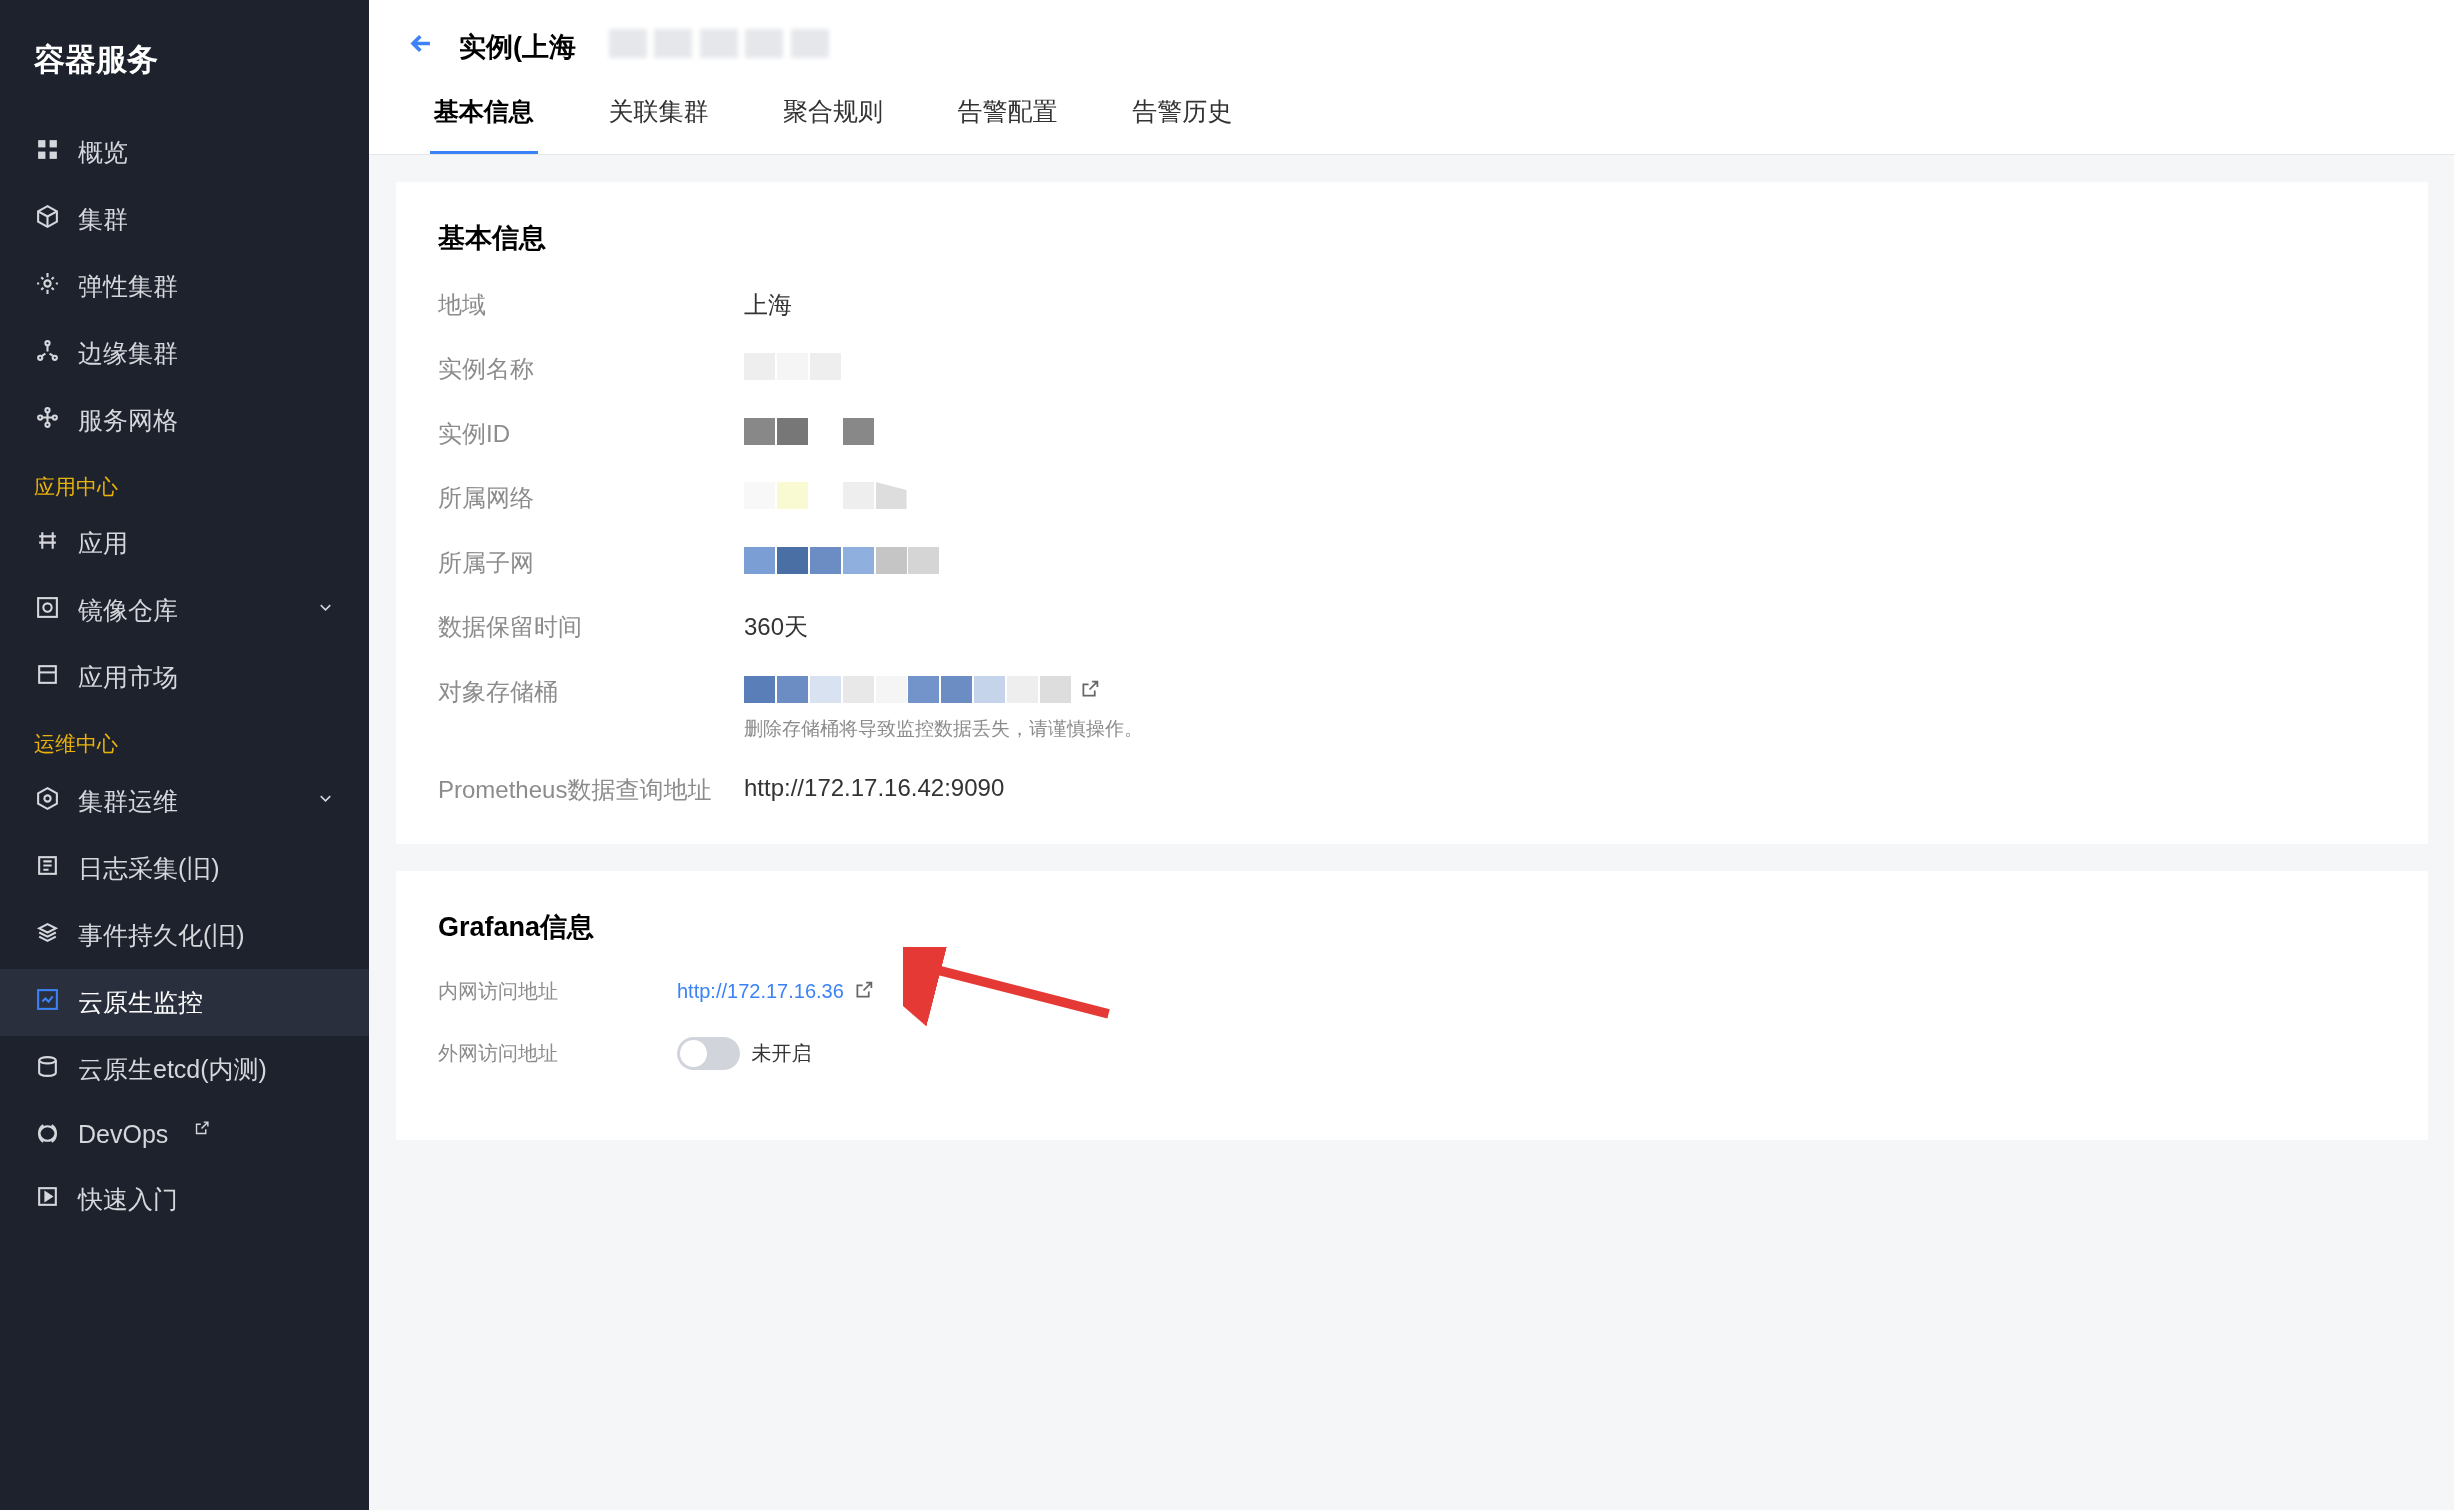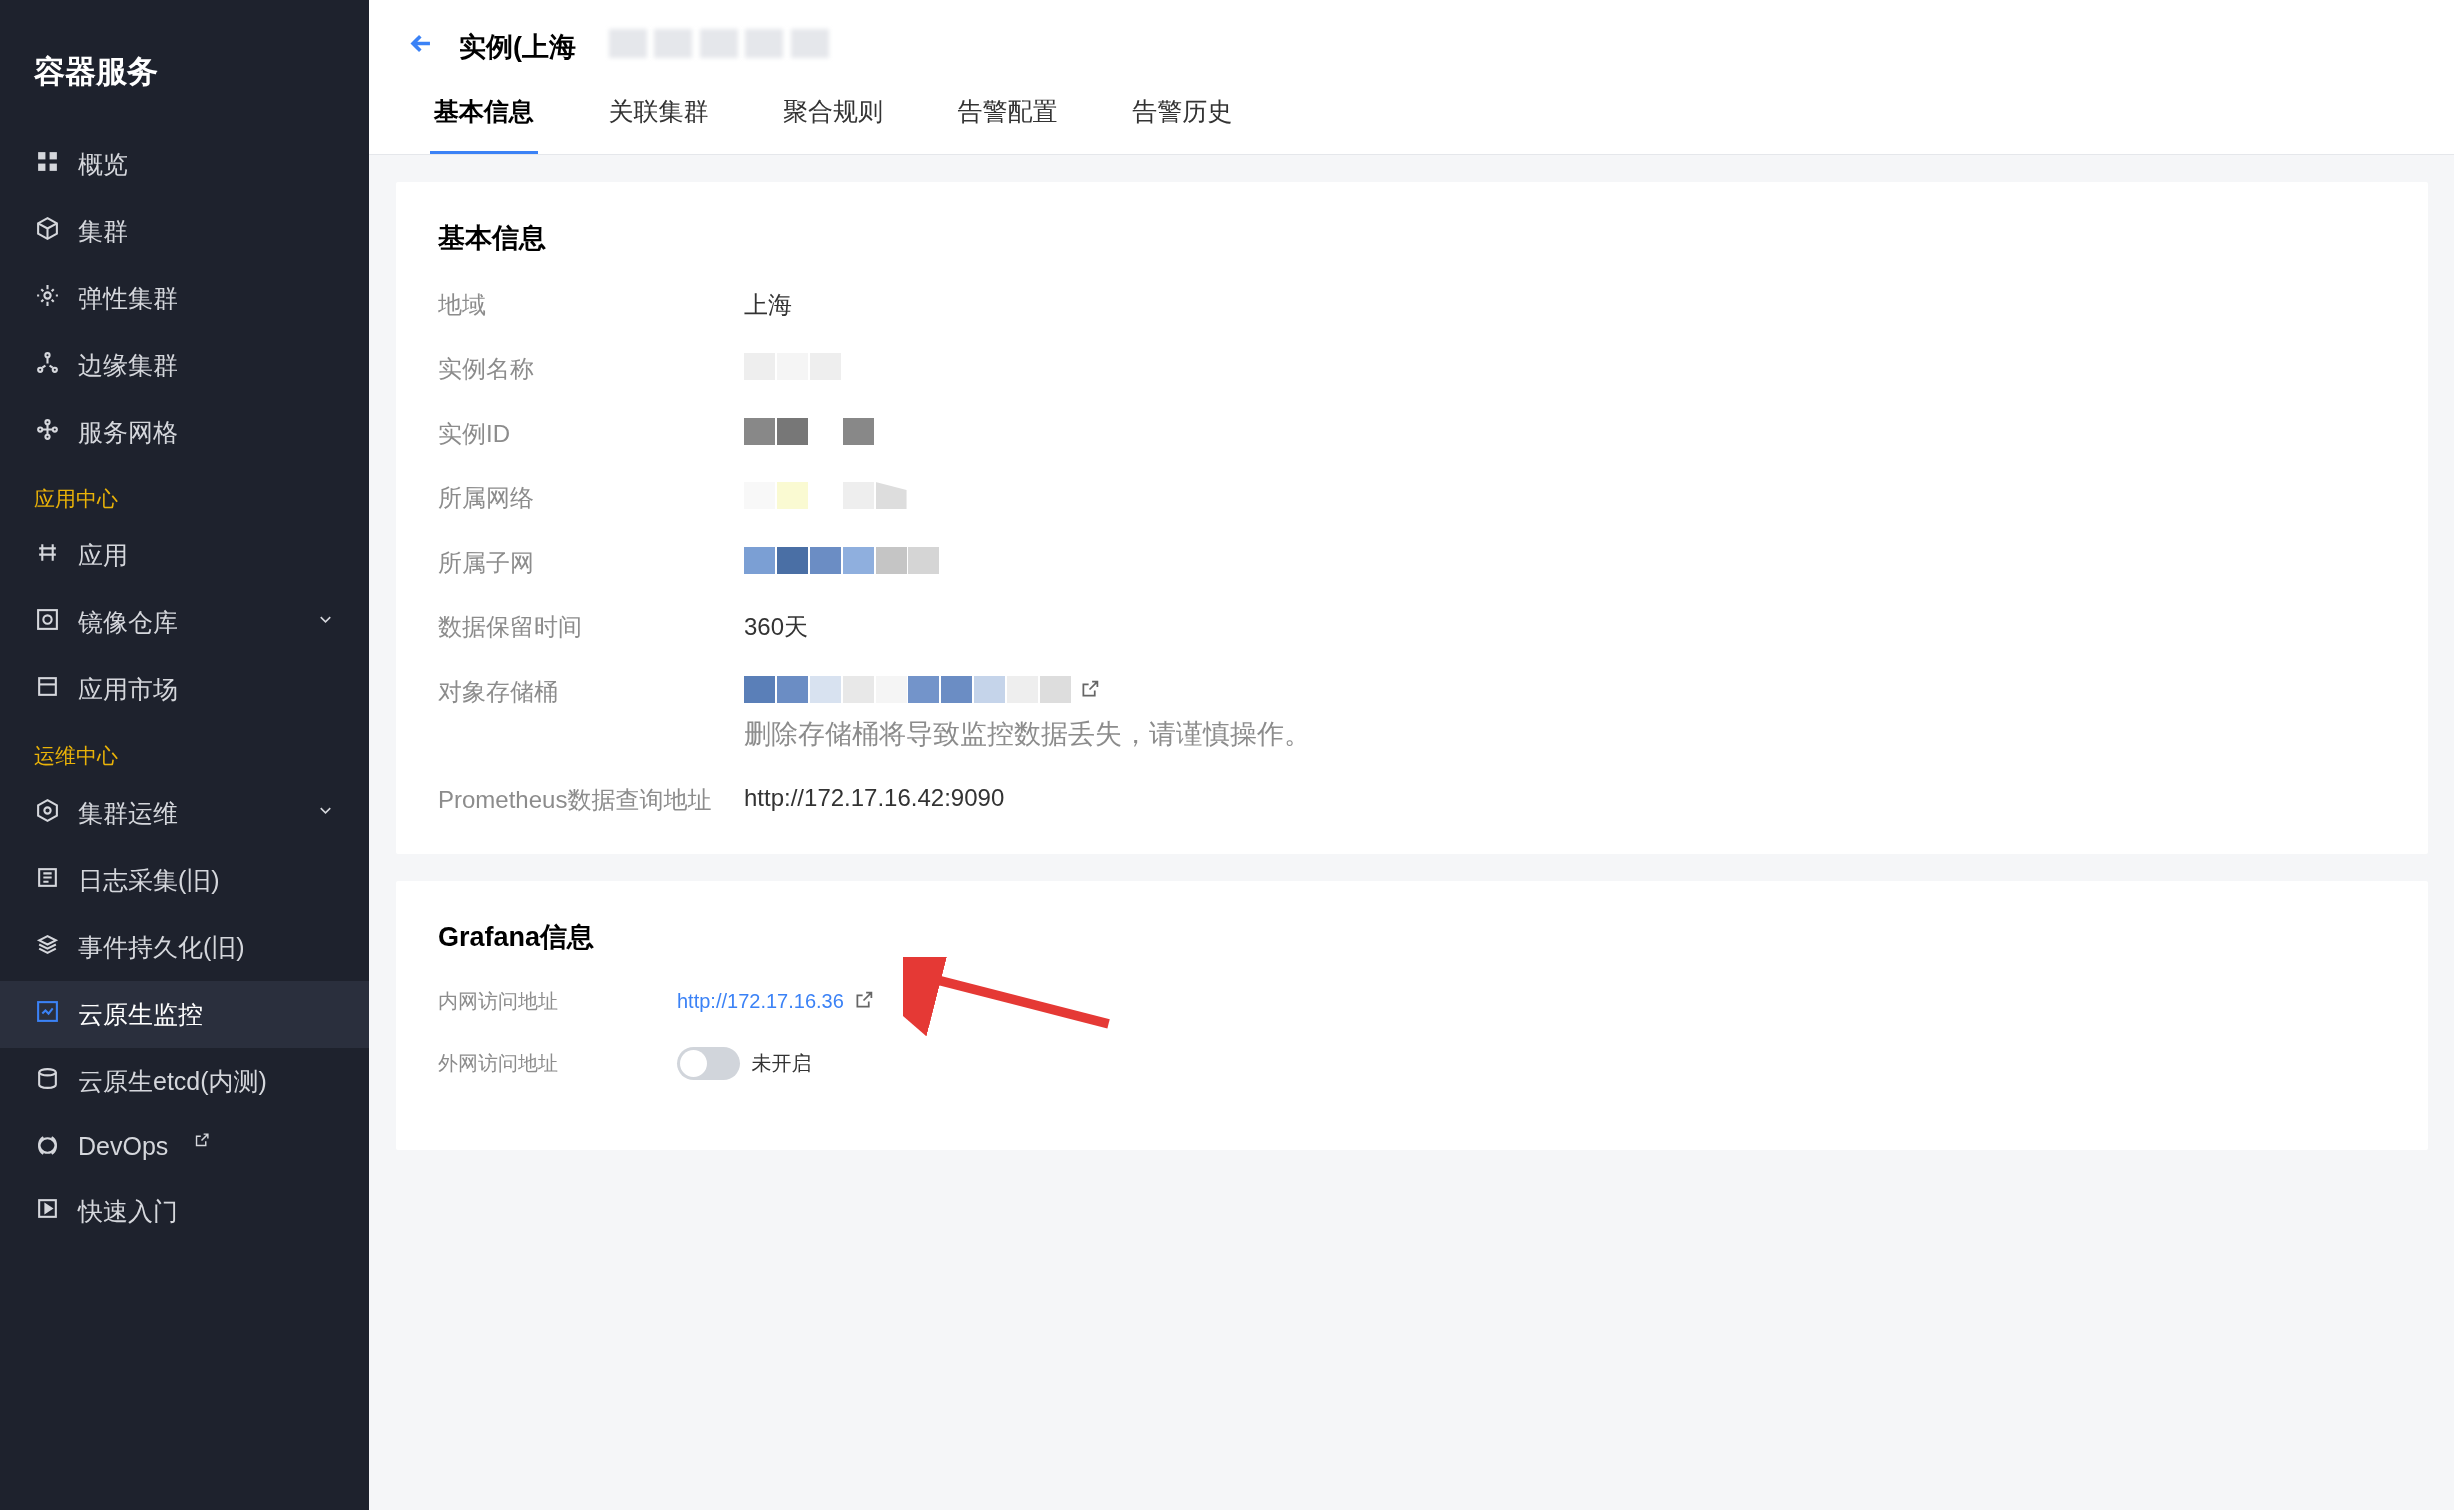--- a/index.html
+++ b/index.html
@@ -13,21 +13,21 @@
     }
 
     
     .sidebar {
       width: 369px;
       background: #1e222d;
       color: #fff;
       flex-shrink: 0;
       display: flex;
       flex-direction: column;
-      padding-top: 41px;
+      padding-top: 29px;
     }
     .sidebar-title {
       font-size: 31px;
       font-weight: 600;
       padding: 9.6px 34px 38px;
       color: #fff;
     }
     .sidebar-item {
       display: flex;
       align-items: flex-start;
@@ -155,21 +155,21 @@
       flex-direction: column;
       gap: 13.4px;
     }
     .info-value-line {
       display: flex;
       align-items: center;
       gap: 7.6px;
     }
     .hint-text {
       color: #8c8c8c;
-      font-size: 27px;
+      font-size: 19px;
     }
     .pixel-blocks {
       display: flex;
       gap: 1.9px;
     }
     .px {
       width: 31px;
       height: 27px;
     }
     .link {

